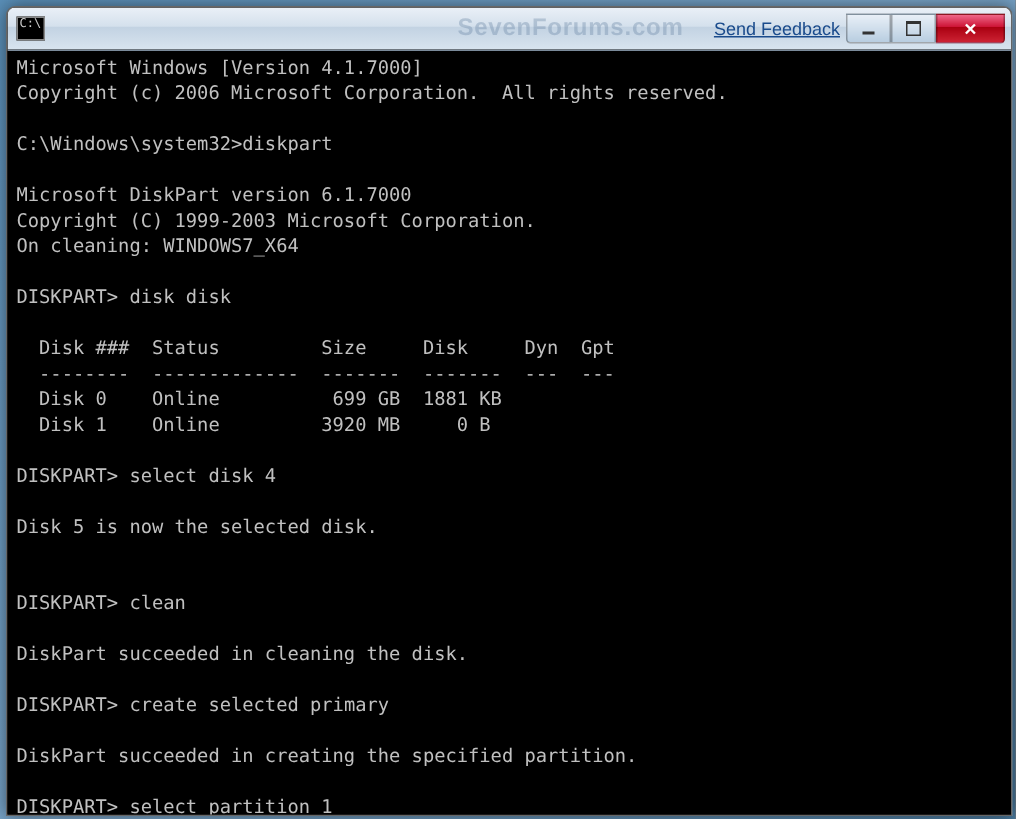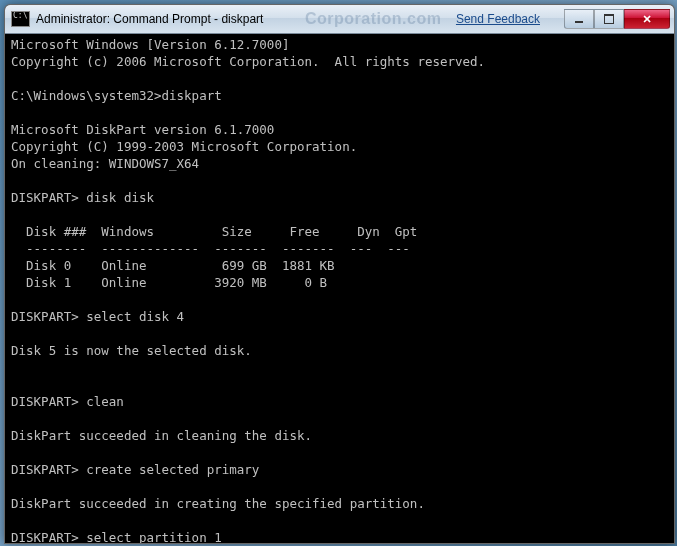--- a/index.html
+++ b/index.html
@@ -57,21 +57,21 @@
   .watermark {
     position: absolute;
     left: 300px;
     font-size: 16px;
     color: rgba(100,130,160,0.35);
     font-weight: 600;
     letter-spacing: 0.5px;
   }
   .feedback-link {
     margin-left: auto;
-    margin-right: 24px;
+    margin-right: 4px;
     font-size: 12px;
     color: #1a4b8c;
     text-decoration: underline;
     cursor: pointer;
   }
   .win-buttons {
     display: flex;
     gap: 0;
     margin-right: 2px;
   }
@@ -107,41 +107,40 @@
     white-space: pre;
     overflow: hidden;
   }
 </style>
 </head>
 <body>
 
 <div class="window">
   <div class="titlebar">
     <div class="app-icon">C:\</div>
-    <div class="title-text">Administrator: Command Prompt - diskpart</div>
-    <div class="watermark">Corporation.com</div>
+    <div class="watermark">SevenForums.com</div>
     <a class="feedback-link">Send Feedback</a>
     <div class="win-buttons">
       <div class="win-btn btn-min"></div>
       <div class="win-btn btn-max"></div>
       <div class="win-btn btn-close"></div>
     </div>
   </div>
-  <div class="terminal"><span>Microsoft Windows [Version 6.12.7000]</span>
+  <div class="terminal"><span>Microsoft Windows [Version 4.1.7000]</span>
 <span>Copyright (c) 2006 Microsoft Corporation.  All rights reserved.</span>
 <span></span>
 <span>C:\Windows\system32&gt;diskpart</span>
 <span></span>
 <span>Microsoft DiskPart version 6.1.7000</span>
 <span>Copyright (C) 1999-2003 Microsoft Corporation.</span>
 <span>On cleaning: WINDOWS7_X64</span>
 <span></span>
 <span>DISKPART&gt; </span><span>disk disk</span>
 <span></span>
-<span>  Disk ###  Windows         Size     Free     Dyn  Gpt</span>
+<span>  Disk ###  Status         Size     Disk     Dyn  Gpt</span>
 <span>  --------  -------------  -------  -------  ---  ---</span>
 <span>  Disk 0    Online          699 GB  1881 KB</span>
 <span>  Disk 1    Online         3920 MB     0 B</span>
 <span></span>
 <span>DISKPART&gt; </span><span>select disk 4</span>
 <span></span>
 <span>Disk 5 is now the selected disk.</span>
 <span></span>
 <span></span>
 <span>DISKPART&gt; </span><span>clean</span>

